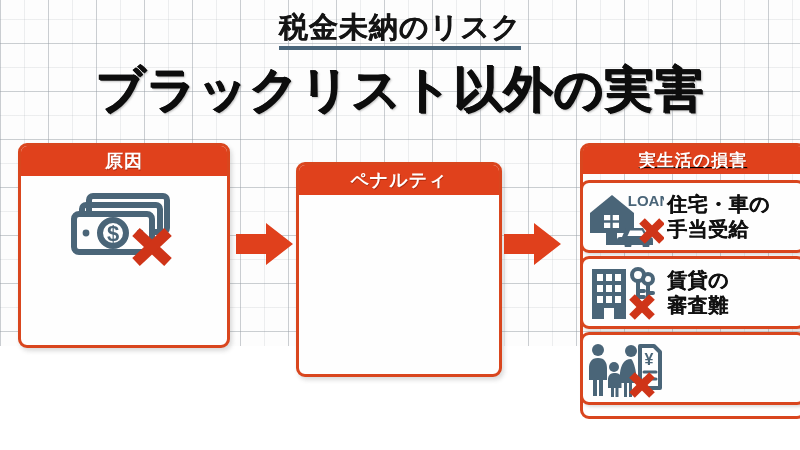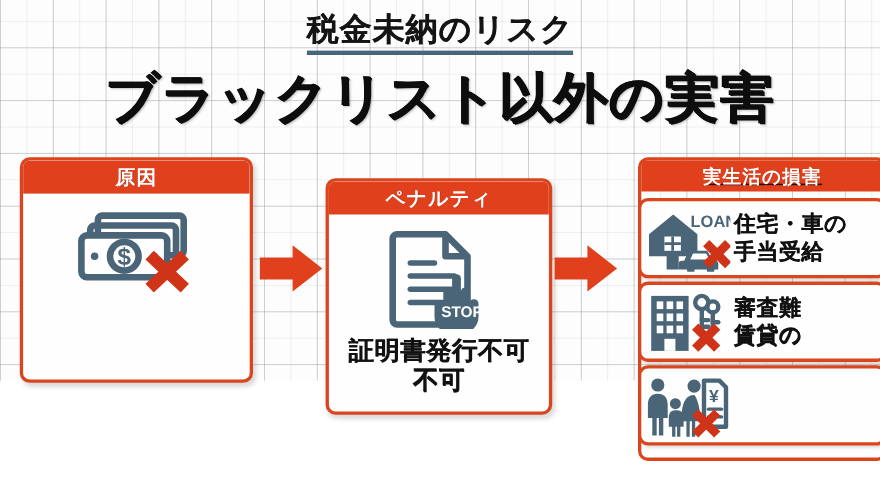--- a/index.html
+++ b/index.html
@@ -224,40 +224,20 @@
   </div>
 
   <div class="arrow" id="arrow-1">
     <svg width="58" height="44" viewBox="0 0 58 44">
       <polygon points="0,12 30,12 30,1 57,22 30,43 30,32 0,32" fill="#e0401c"></polygon>
     </svg>
   </div>
 
   <div class="card" id="card-penalty">
     <div class="card-head">ペナルティ</div>
-    <div class="card-body">
-      <div class="card-icon">
-        <svg width="104" height="92" viewBox="0 0 104 92">
-          <path d="M14 6 h44 l20 20 v58 a4 4 0 0 1 -4 4 h-60 a4 4 0 0 1 -4 -4 v-74 a4 4 0 0 1 4 -4 z" fill="#fefefe" stroke="#4a6578" stroke-width="6" stroke-linejoin="round"></path>
-          <path d="M58 6 v20 h20" fill="none" stroke="#4a6578" stroke-width="6" stroke-linejoin="round"></path>
-          <g stroke="#4a6578" stroke-width="5" stroke-linecap="round">
-            <line x1="26" y1="32" x2="48" y2="32"></line>
-            <line x1="26" y1="44" x2="66" y2="44"></line>
-            <line x1="26" y1="56" x2="66" y2="56"></line>
-            <line x1="26" y1="68" x2="60" y2="68"></line>
-          </g>
-          <path d="M56 58 c0-5 8-5 8 0 v-12 c0-5 8-5 8 0 v12 c0-5 8-5 8 0 v10 c0-4 8-4 8 1 v12 c0 9-7 15-16 15 h-8 c-9 0-16-6-16-15 v-10 c0-5 8-5 8 0 z" fill="#4a6578"></path>
-          <text x="73" y="81" font-family="'Liberation Sans',sans-serif" font-size="14" font-weight="bold" fill="#fefefe" text-anchor="middle">STOP</text>
-        </svg>
-      </div>
-      <div class="card-label">
-        <div>証明書発行不可</div>
-        <div>不可</div>
-      </div>
-    </div>
   </div>
 
   <div class="arrow" id="arrow-2">
     <svg width="58" height="44" viewBox="0 0 58 44">
       <polygon points="0,12 30,12 30,1 57,22 30,43 30,32 0,32" fill="#e0401c"></polygon>
     </svg>
   </div>
 
   <div id="panel-damage">
     <div class="panel-head">実生活の損害</div>
@@ -314,22 +294,22 @@
               <path d="M62 21 v16"></path>
               <path d="M62 30 h5"></path>
             </g>
             <g stroke="#cf3418" stroke-width="8" stroke-linecap="butt">
               <line x1="46" y1="34" x2="66" y2="54"></line>
               <line x1="66" y1="34" x2="46" y2="54"></line>
             </g>
           </svg>
         </div>
         <div class="damage-text">
+          <div>賃貸の</div>
           <div>審査難</div>
-          <div>賃貸の</div>
         </div>
       </div>
 
       <div class="damage-item">
         <div class="damage-icon">
           <svg width="78" height="60" viewBox="0 0 78 60">
 
             <circle cx="12" cy="11" r="6" fill="#4a6578"></circle>
             <path d="M12 19 c-7 0-9 5-9 10 v12 h4 v16 h4 v-16 h2 v16 h4 v-16 h4 v-12 c0-5-2-10-9-10 z" fill="#4a6578"></path>
 

